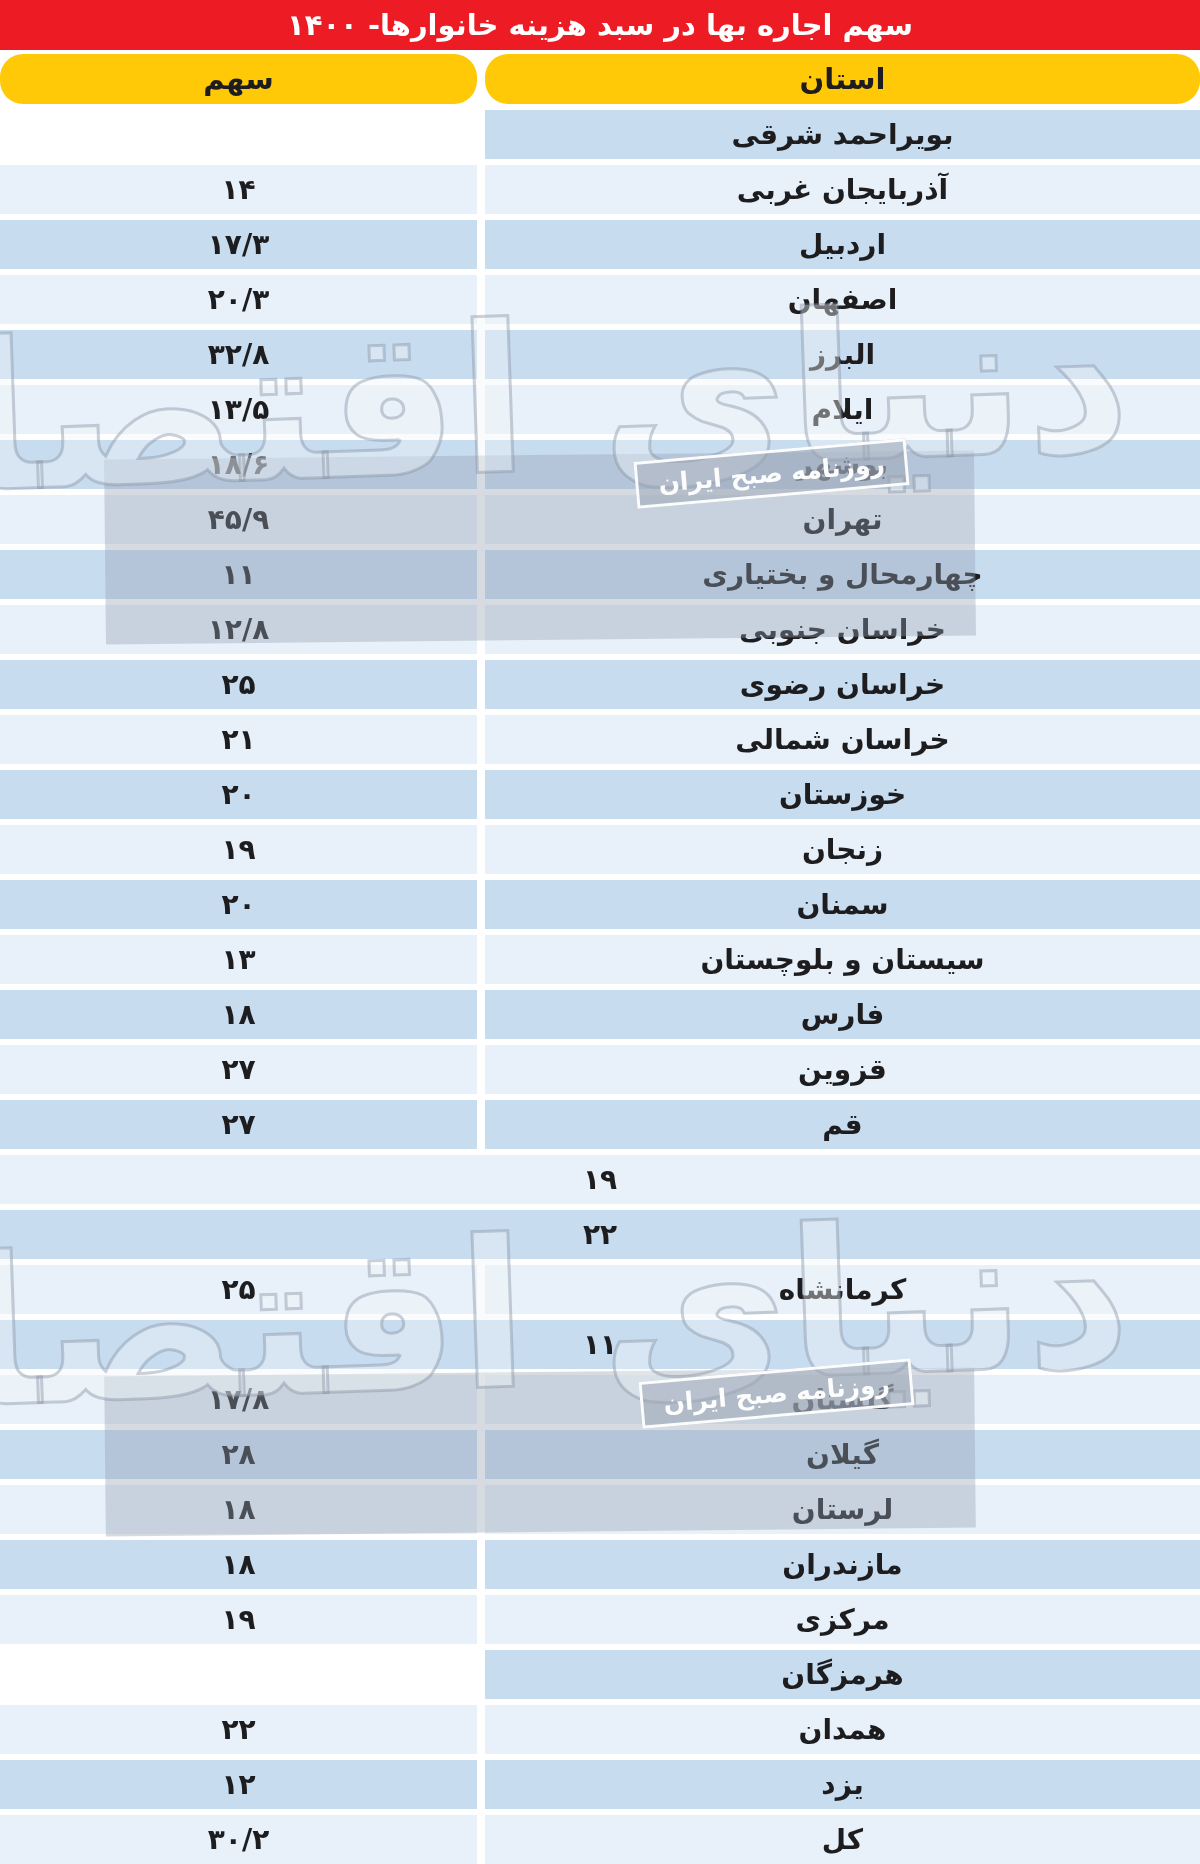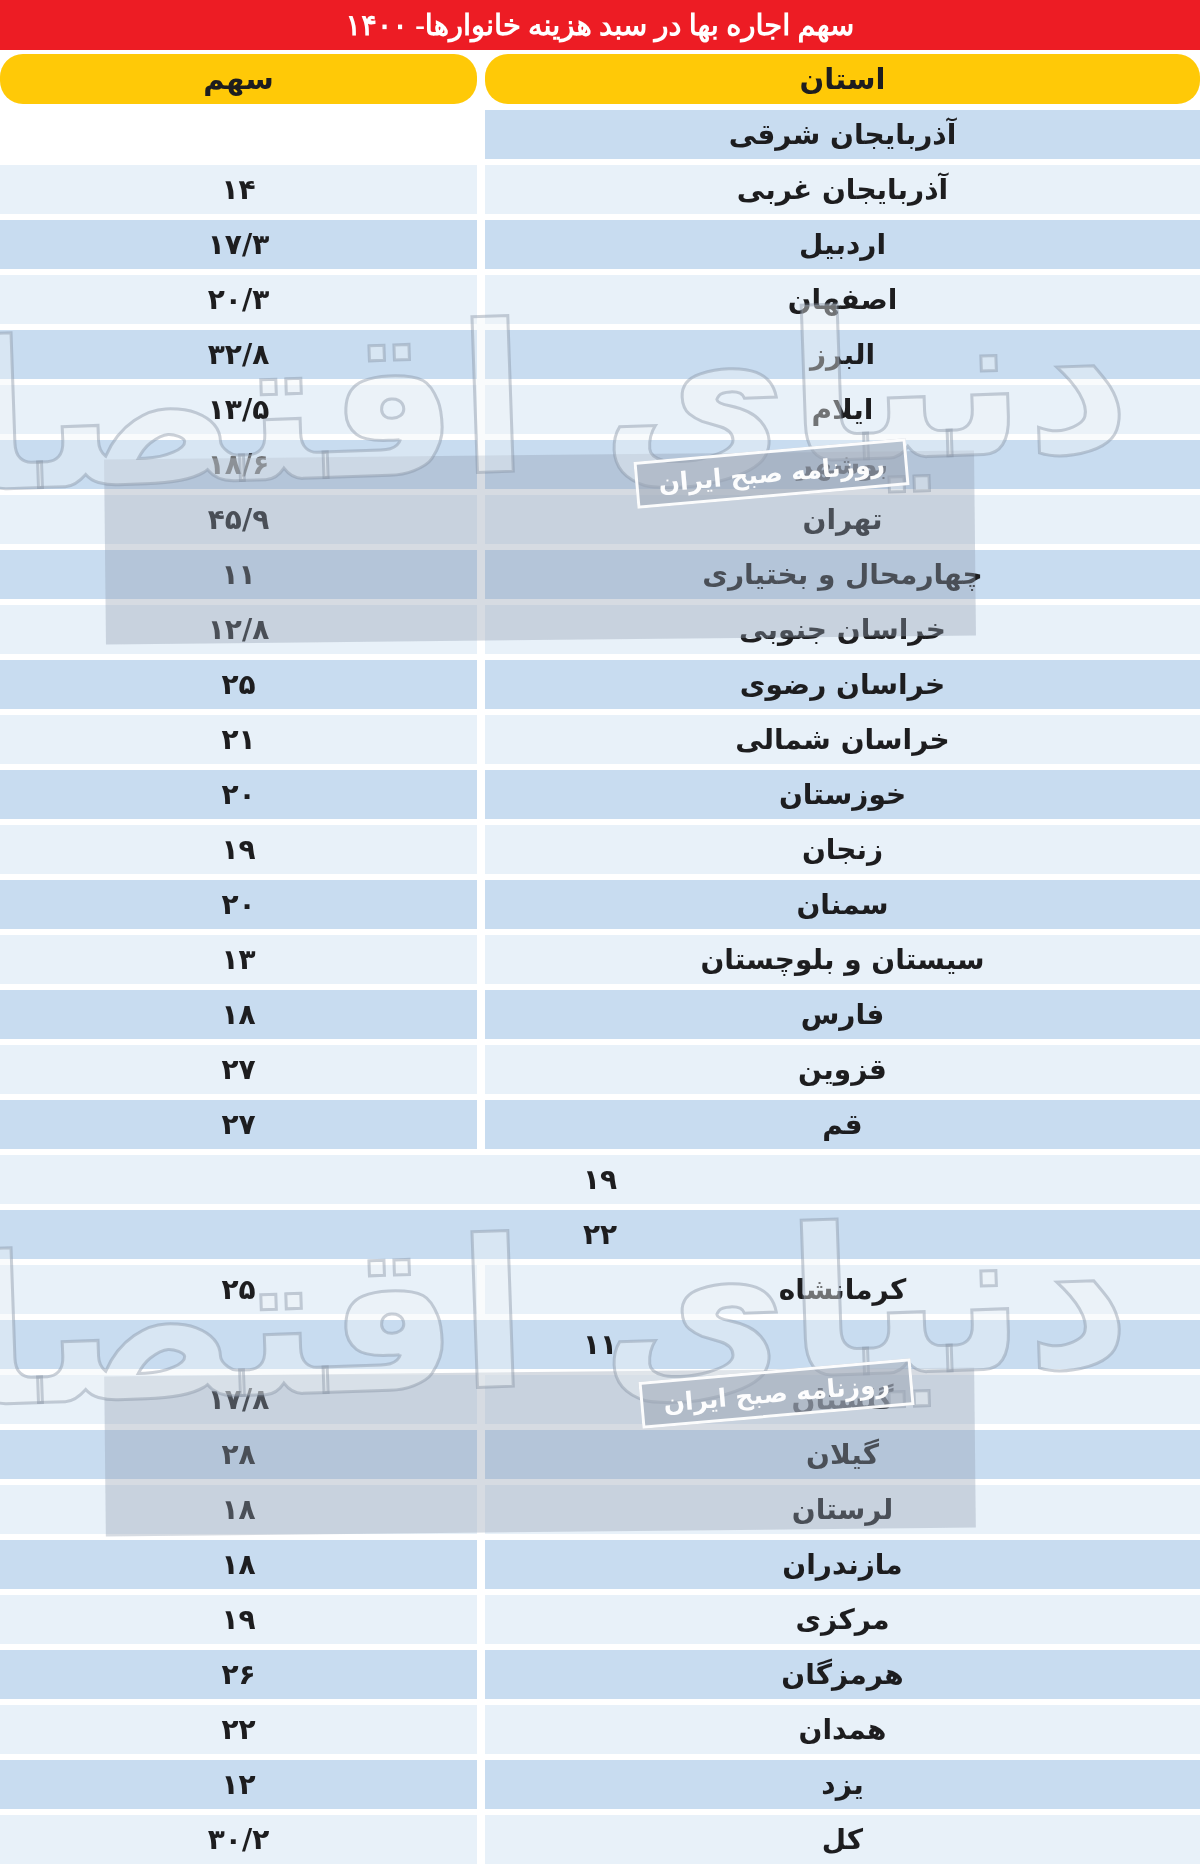--- a/index.html
+++ b/index.html
@@ -19,21 +19,20 @@
   
   .title-bar {
     height:50px;
     background:#ED1C24;
     display:flex; align-items:center; justify-content:center;
     margin-bottom:4px;
   }
   .title-bar .title-text {
     color:#ffffff; font-weight:bold; font-size:29px;
     letter-spacing:0;
-    font-family:Liberation Serif, serif;
   }
   
   .hdr { display:flex; height:50px; margin-bottom:6px; }
   .hdr .cell { background:#FFC907; color:#1d1d1f; font-size:29px;border-radius:23px; }
   
   .row { display:flex; height:49px; margin-bottom:6px; }
   .cell {
     display:flex; align-items:center; justify-content:center;
     font-weight:bold; color:#1d1d1f; font-size:28px;
   }
@@ -78,21 +77,21 @@
     <div class="title-text">سهم اجاره بها در سبد هزینه خانوارها- ۱۴۰۰</div>
   </div>
 
   <div class="hdr">
     <div class="cell col-name">استان</div>
     <div class="cell col-value">سهم</div>
   </div>
 
   <div>
     <div class="row">
-      <div class="cell col-name">آذربایجان شرقی</div>
+      <div class="cell col-name">بویراحمد شرقی</div>
     </div>
 
     <div class="row">
       <div class="cell col-name">آذربایجان غربی</div>
       <div class="cell col-value">۱۴</div>
     </div>
 
     <div class="row">
       <div class="cell col-name">اردبیل</div>
       <div class="cell col-value">۱۷/۳</div>
@@ -215,21 +214,20 @@
       <div class="cell col-value">۱۸</div>
     </div>
 
     <div class="row">
       <div class="cell col-name">مرکزی</div>
       <div class="cell col-value">۱۹</div>
     </div>
 
     <div class="row">
       <div class="cell col-name">هرمزگان</div>
-      <div class="cell col-value">۲۶</div>
     </div>
 
     <div class="row">
       <div class="cell col-name">همدان</div>
       <div class="cell col-value">۲۲</div>
     </div>
 
     <div class="row">
       <div class="cell col-name">یزد</div>
       <div class="cell col-value">۱۲</div>

